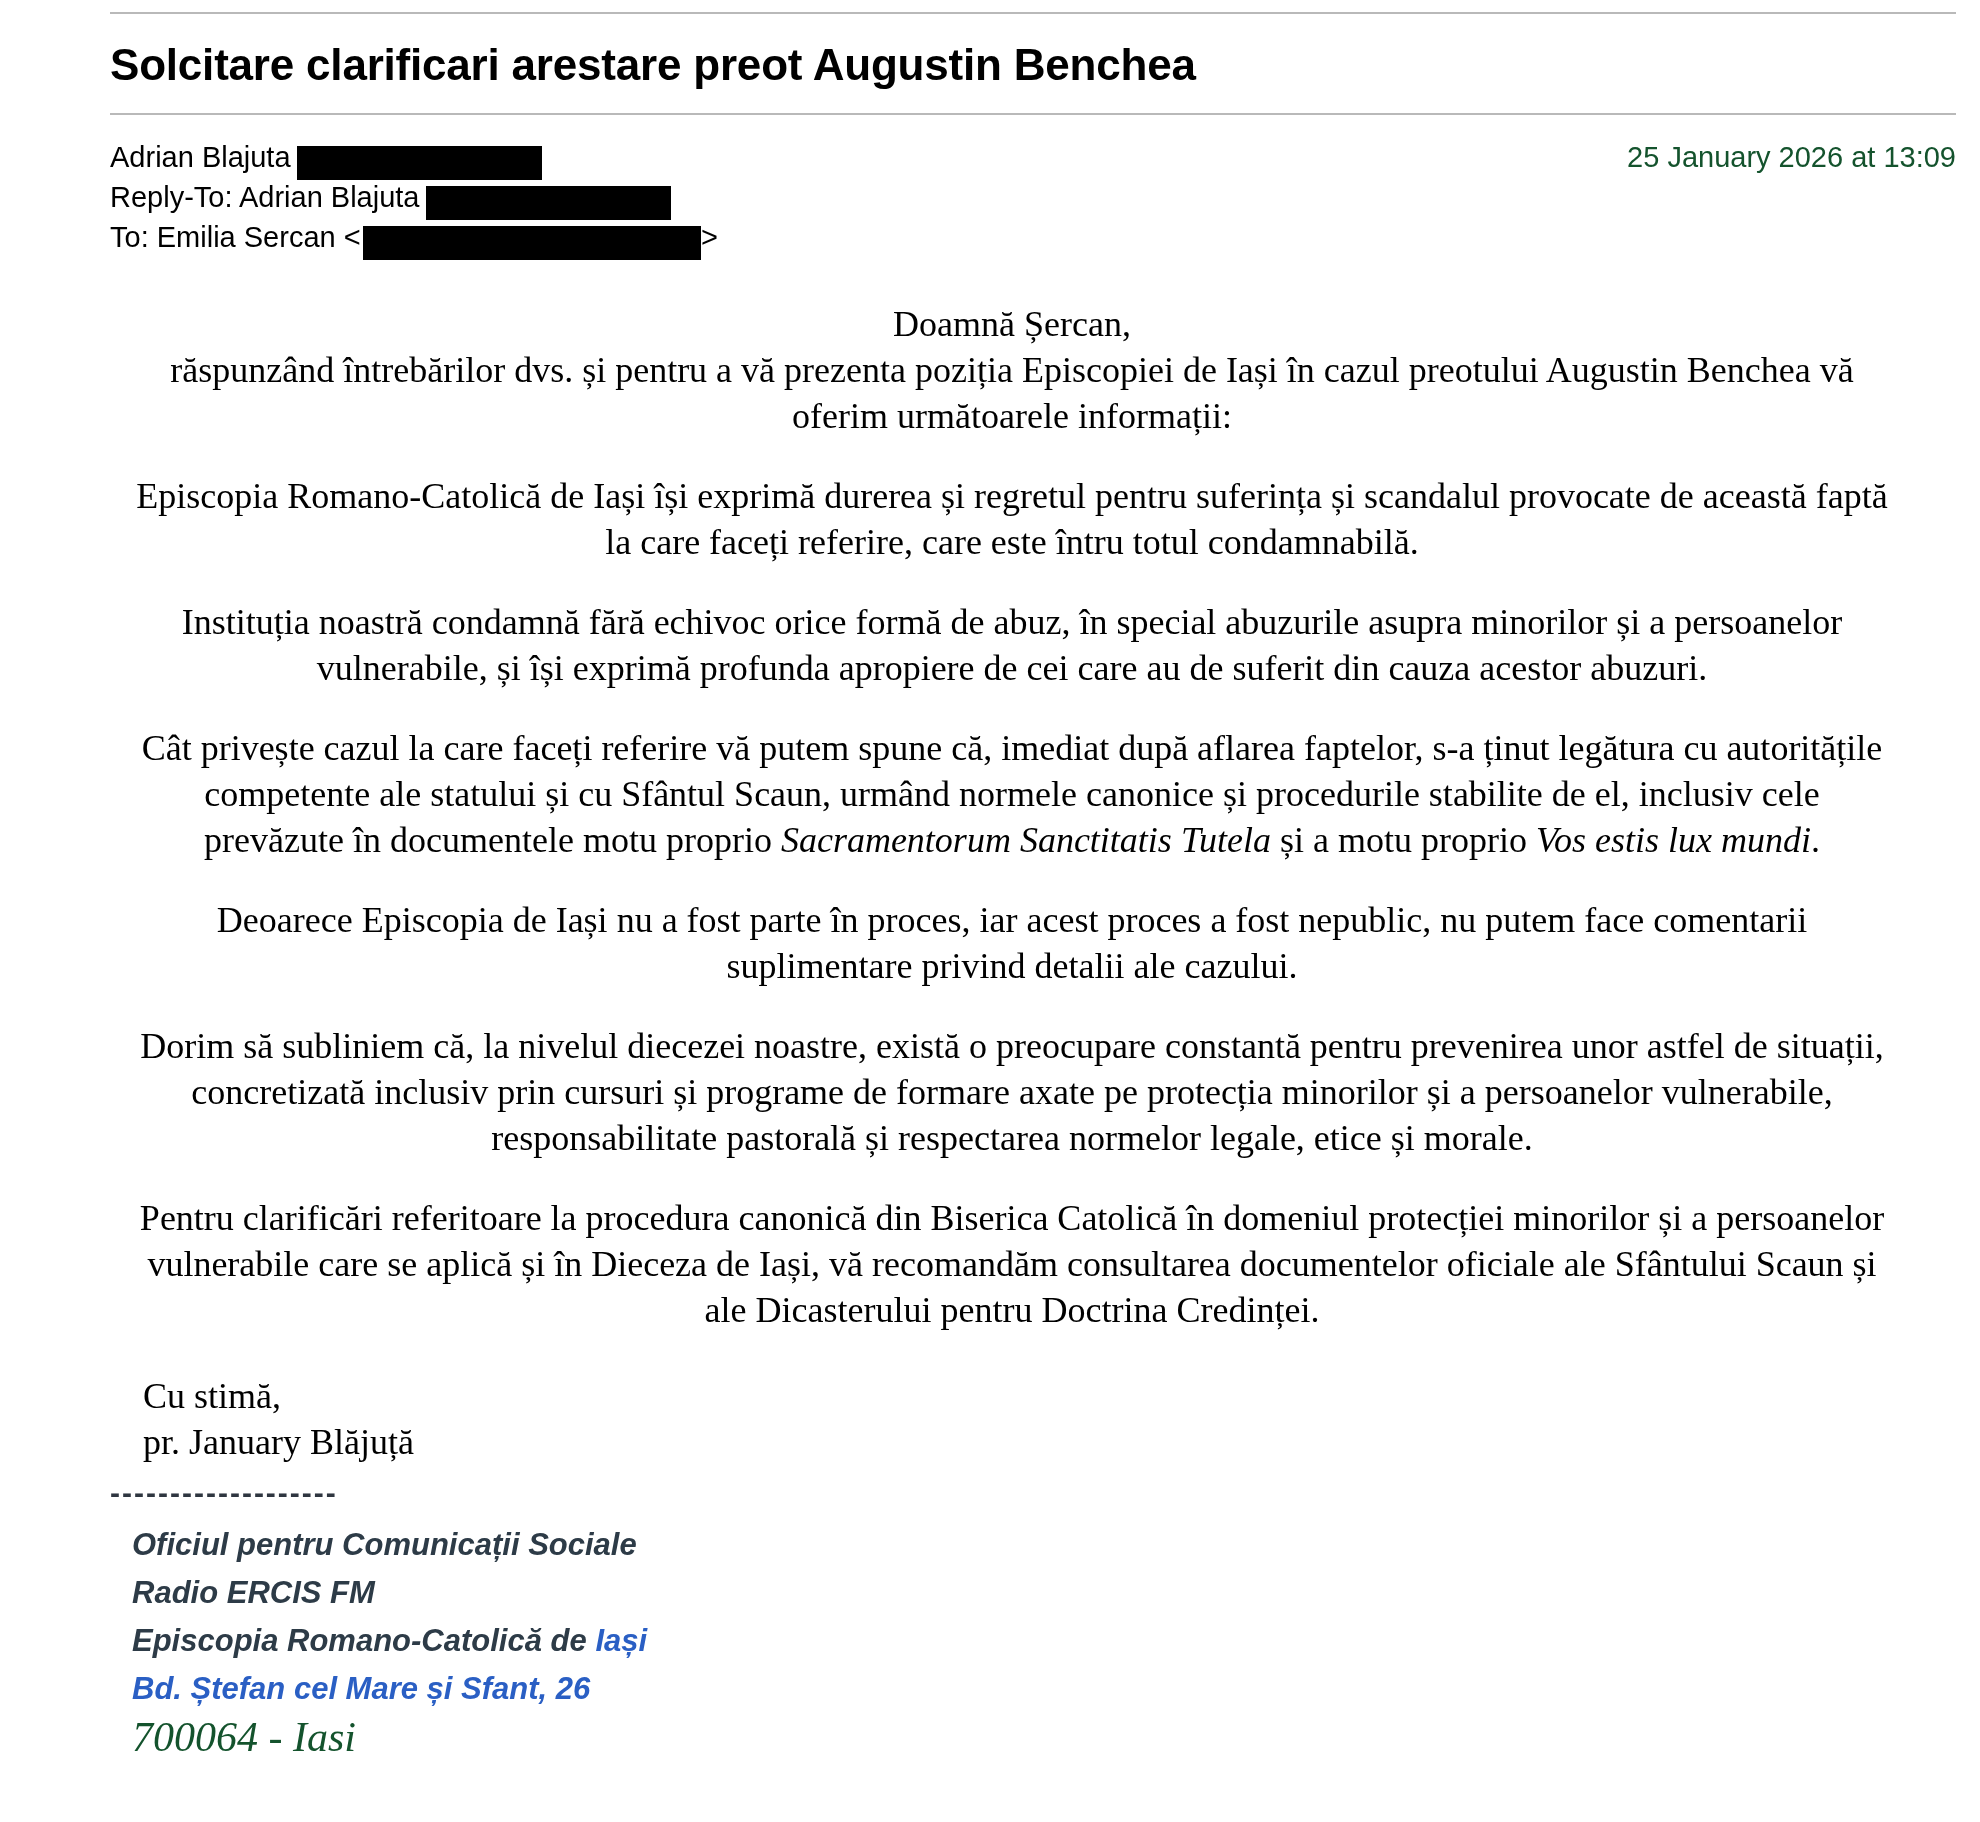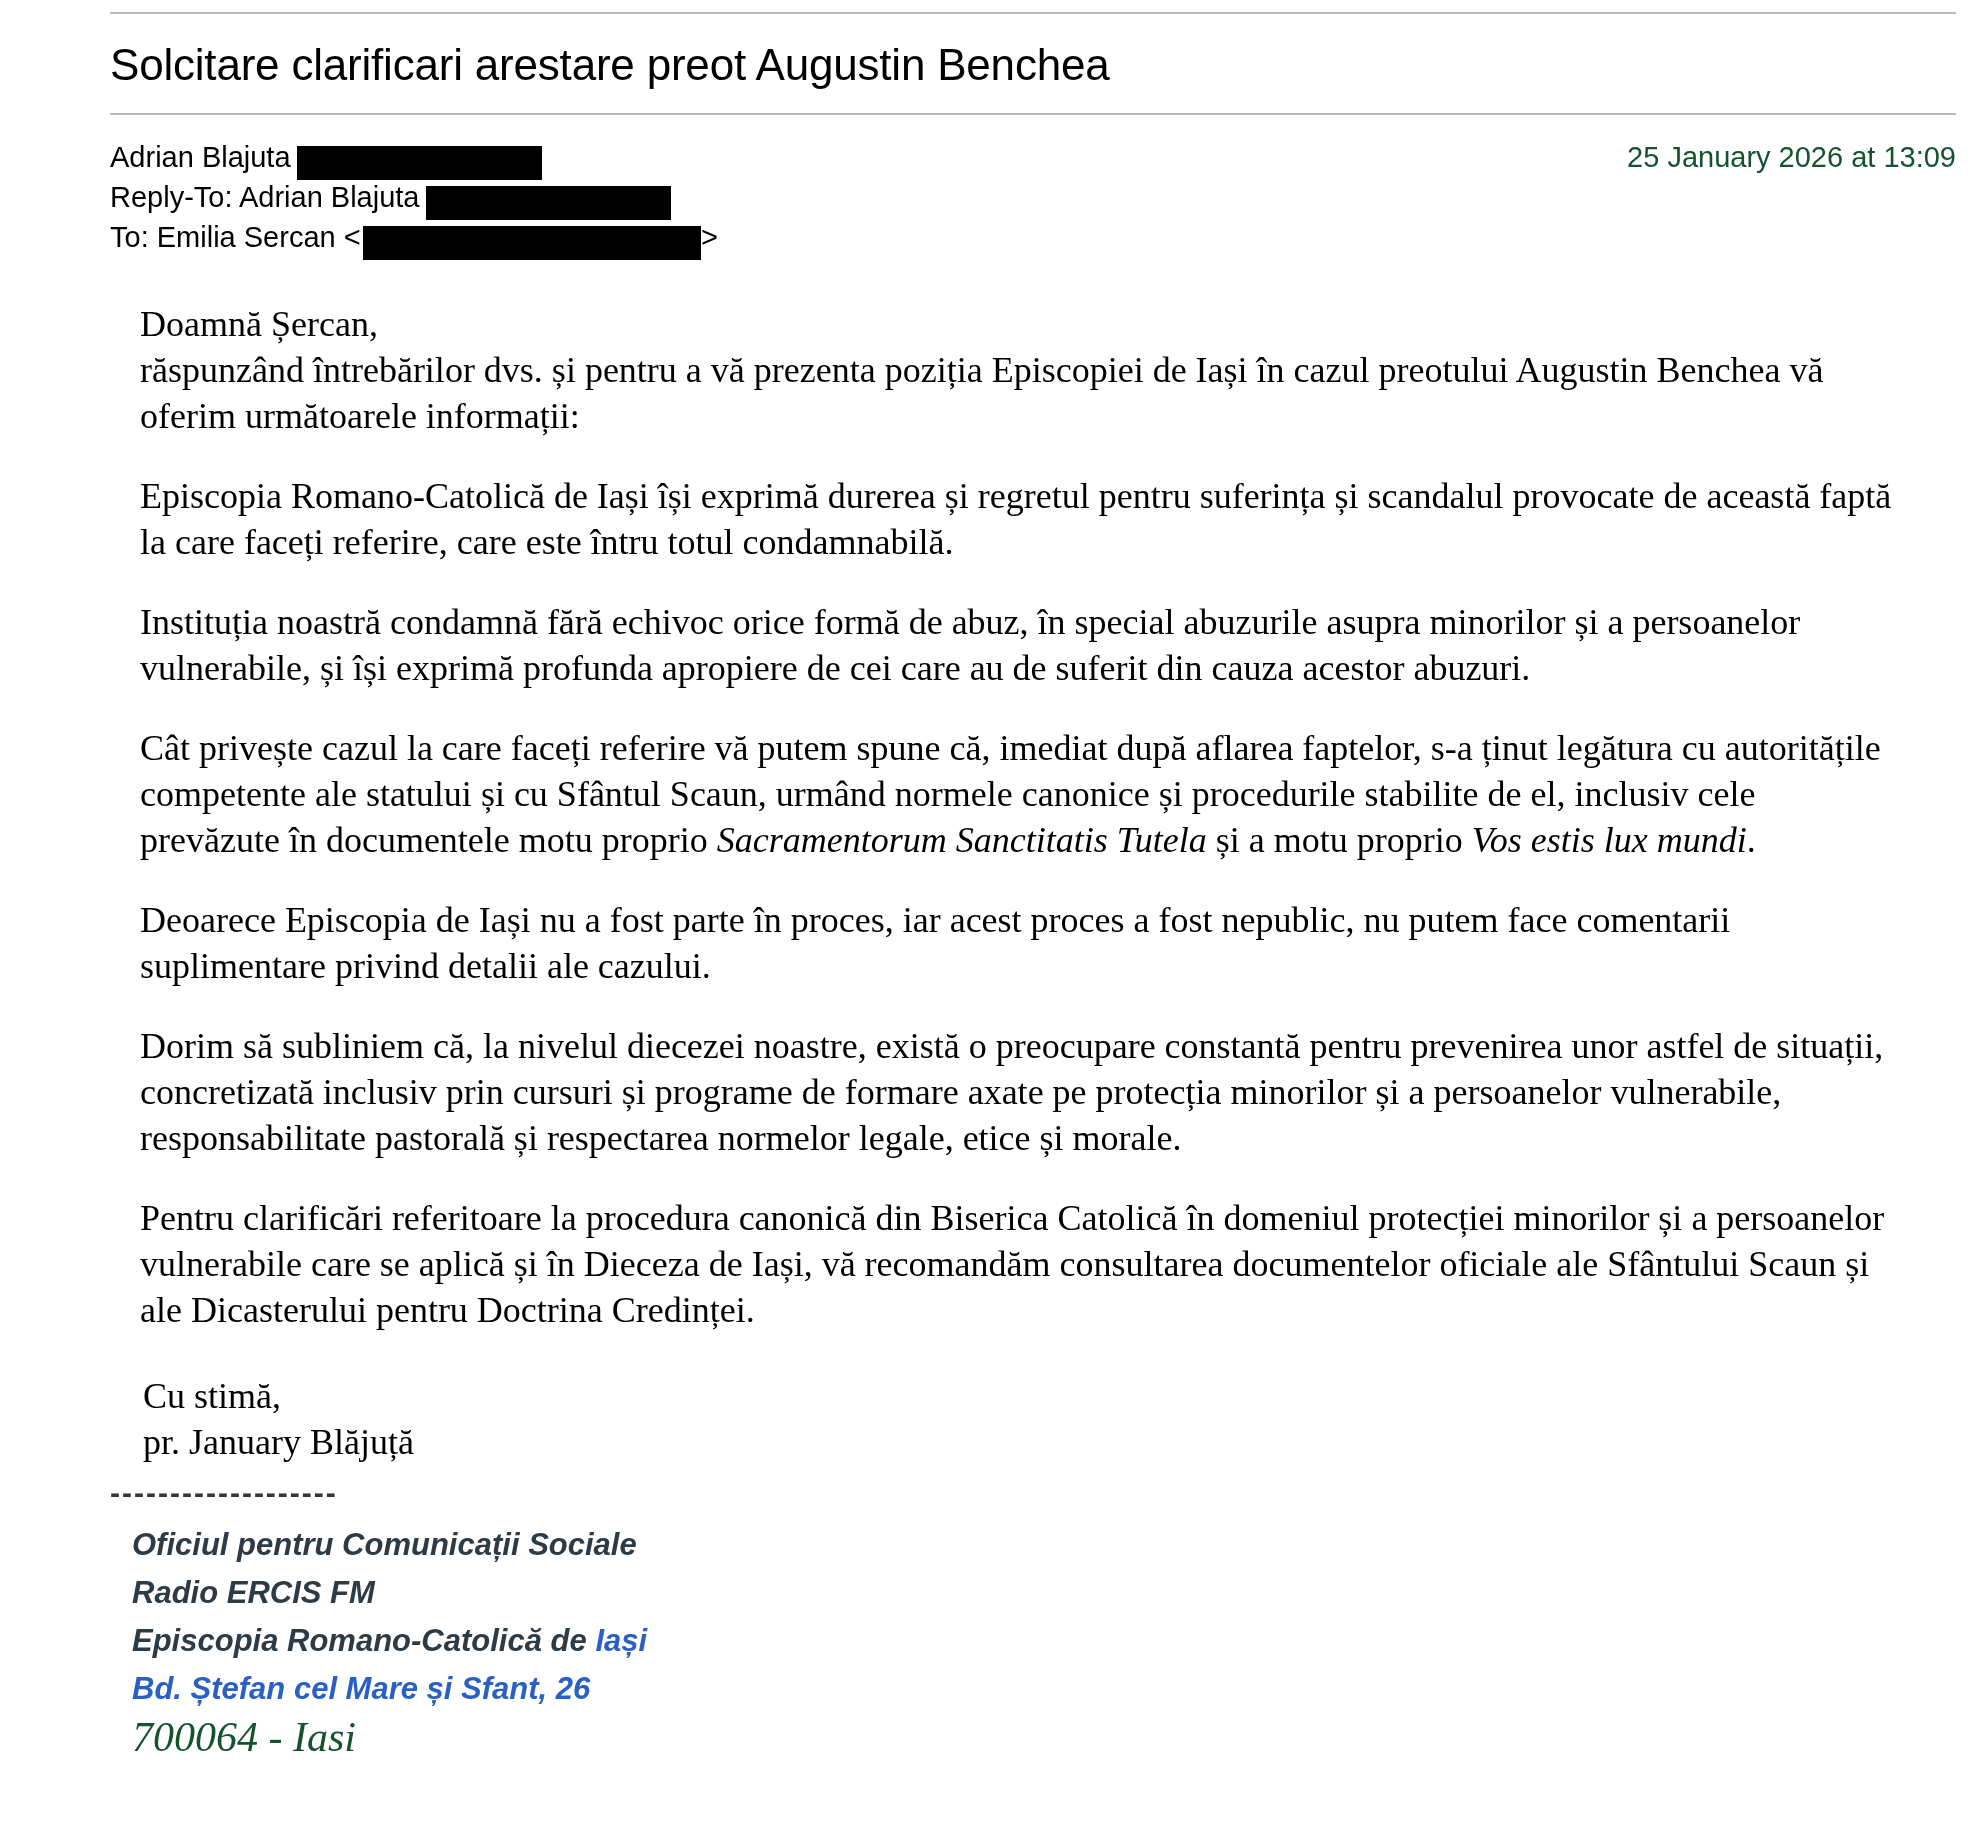--- a/index.html
+++ b/index.html
@@ -35,21 +35,21 @@
     border: 0;
     border-top: 2px solid #b9b9b9;
     margin: 0;
   }
   .rule-top { margin-top: 12px; width: 1846px; }
   .rule-under-title { margin-top: 24px; width: 1846px; }
 
   
   .mail-title {
     font-family: "Liberation Sans", sans-serif;
-    font-weight: normal;
+    font-weight: bold;
     font-size: 44px;
     line-height: 1.12;
     color: #000000;
     letter-spacing: -0.2px;
     margin: 26px 0 0 0;
   }
 
   
   .hdr {
     position: relative;
@@ -92,21 +92,22 @@
   .body-text {
     font-family: "Liberation Serif", serif;
     font-size: 36px;
     line-height: 46px;
     color: #000000;
     margin-top: 44px;
     margin-left: 22px;
     width: 1760px;
   }
   .body-text p {
-    margin: 0 0 34px 8px;
+    margin: 0 0 34px 0;
+    text-align: center;
   }
   .body-text p.nospace { margin-bottom: 0; }
   .body-text i { font-style: italic; }
 
   
   .salutation { margin-bottom: 0; }
 
   
   .sig {
     font-family: "Liberation Serif", serif;

